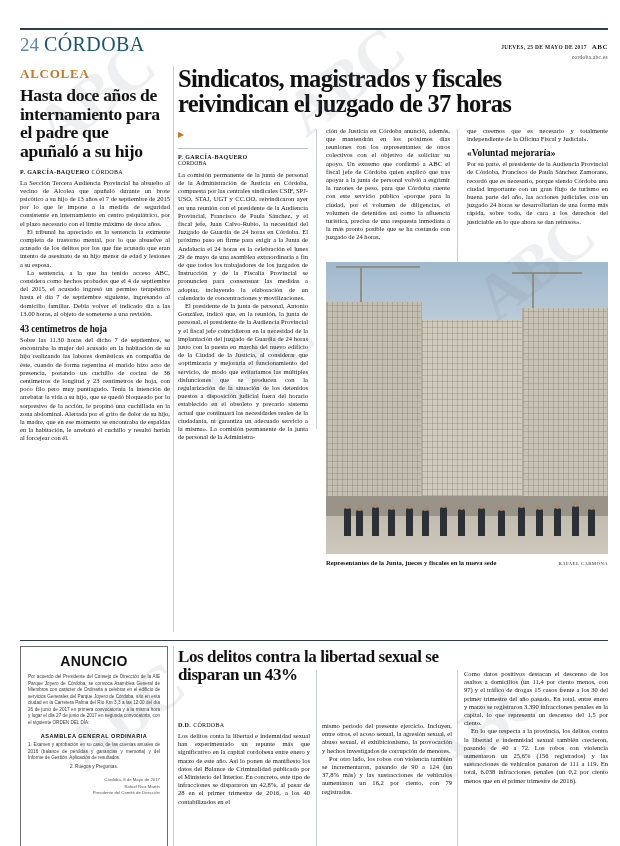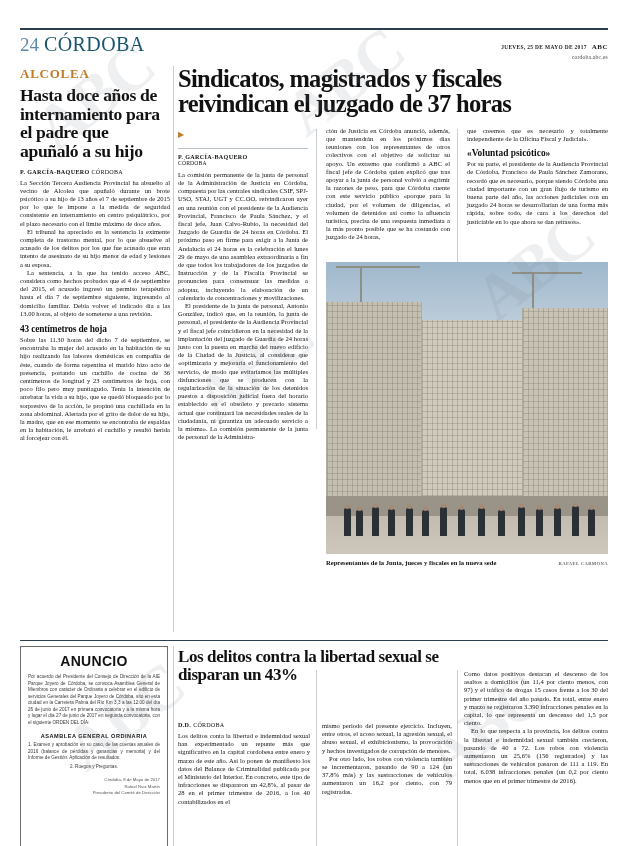--- a/index.html
+++ b/index.html
@@ -263,21 +263,21 @@
           <p class="bt" style="margin-top:5px;">La comisión permanente de la junta de personal de la Administración de Justicia en Córdoba, compuesta por las centrales sindicales CSIF, SPJ-USO, STAJ, UGT y CC.OO, reivindicaron ayer en una reunión con el presidente de la Audiencia Provincial, Francisco de Paula Sánchez, y el fiscal jefe, Juan Calvo-Rubio, la necesidad del Juzgado de Guardia de 24 horas en Córdoba. El próximo paso en firme para exigir a la Junta de Andalucía el 24 horas es la celebración el lunes 29 de mayo de una asamblea extraordinaria a fin de que todos los trabajadores de los juzgados de Instrucción y de la Fiscalía Provincial se pronuncien para consensuar las medidas a adoptar, incluyendo la elaboración de un calendario de concentraciones y movilizaciones.</p>
           <p class="bt">El presidente de la junta de personal, Antonio González, indicó que, en la reunión, la junta de personal, el presidente de la Audiencia Provincial y el fiscal jefe coincidieron en la necesidad de la implantación del juzgado de Guardia de 24 horas justo con la puesta en marcha del nuevo edificio de la Ciudad de la Justicia, al considerar que «optimizaría y mejoraría el funcionamiento del servicio, de modo que evitaríamos las múltiples disfunciones que se producen con la regularización de la situación de los detenidos puestos a disposición judicial fuera del horario establecido en el obsoleto y precario sistema actual que continuará las necesidades reales de la ciudadanía, ni garantiza un adecuado servicio a la misma». La comisión permanente de la junta de personal de la Administra-</p>
         </div>
 
         <div style="position:absolute; left:148px; top:0; width:124px;">
           <p class="bt">ción de Justicia en Córdoba anunció, además, que mantendrán en los próximos días reuniones con los representantes de otros colectivos con el objetivo de solicitar su apoyo. Un extremo que confirmó a ABC el fiscal jefe de Córdoba quien explicó que tras apoyar a la junta de personal volvió a esgrimir la razones de peso, para que Córdoba cuente con este servicio público «porque para la ciudad, por el volumen de diligencias, el volumen de detenidos así como la afluencia turística, precisa de una respuesta inmediata a la más pronto posible que se ha costando con juzgado de 24 horas,</p>
         </div>
 
         <div style="position:absolute; left:289px; top:0; width:141px;">
           <p class="bt">que creemos que es necesario y totalmente independiente de la Oficina Fiscal y Judicial».</p>
-          <h3 class="subhead-main">«Voluntad psicótico»</h3>
+          <h3 class="subhead-main">«Voluntad mejoraría»</h3>
           <p class="bt">Por su parte, el presidente de la Audiencia Provincial de Córdoba, Francisco de Paula Sánchez Zamorano, recordó que es necesario, porque siendo Córdoba una ciudad importante con un gran flujo de turismo en buena parte del año, las acciones judiciales con un juzgado 24 horas se desarrollarían de una forma más rápida, sobre todo, de cara a los derechos del justiciable en lo que ahora se dan retrasos».</p>
         </div>
 
         <div class="photo" style="position:absolute; left:148px; top:135px; width:282px; height:292px;">
           <div class="sky"></div>
           <div class="ground"></div>
 
           <div class="crane" style="left:34px; top:4px; width:2px; height:58px;"></div>
           <div class="crane" style="left:10px; top:4px; width:84px; height:2px;"></div>
           <div class="crane" style="left:206px; top:10px; width:2px; height:40px;"></div>

